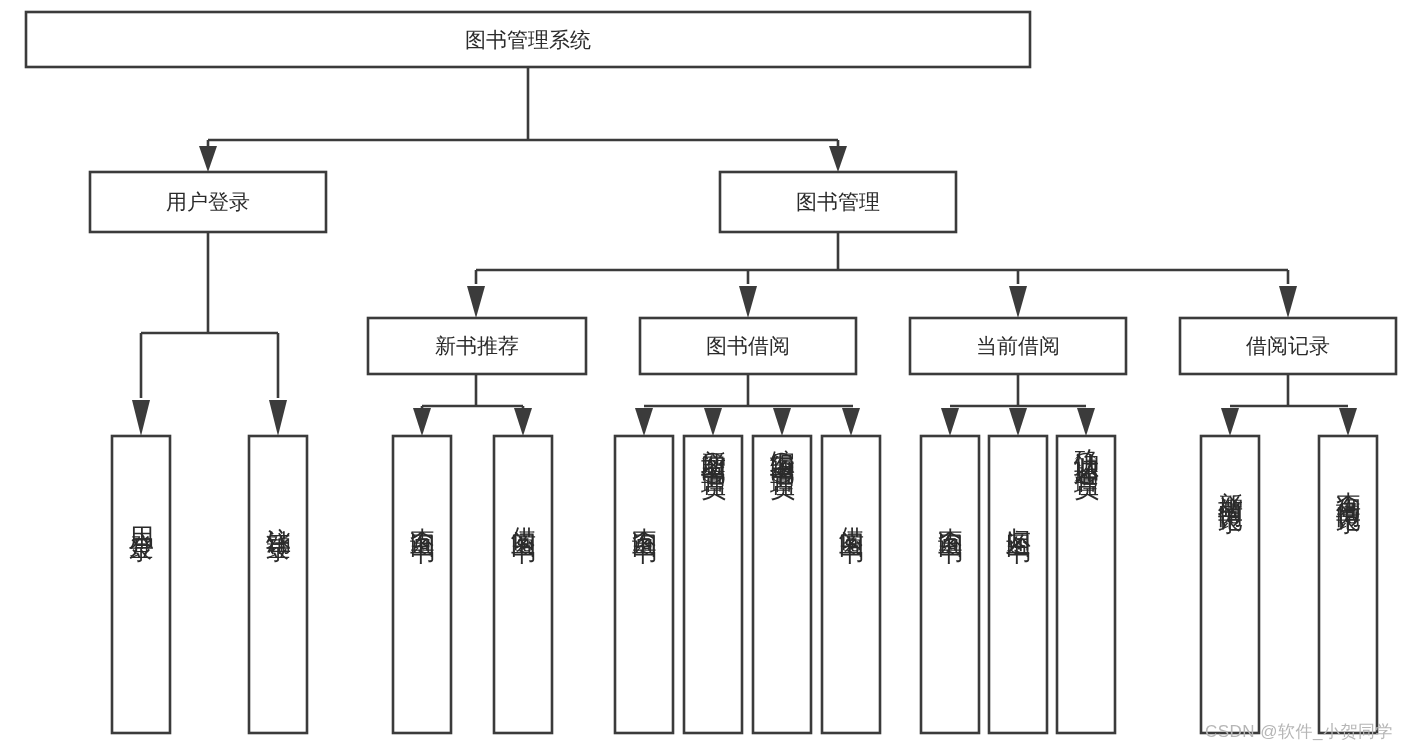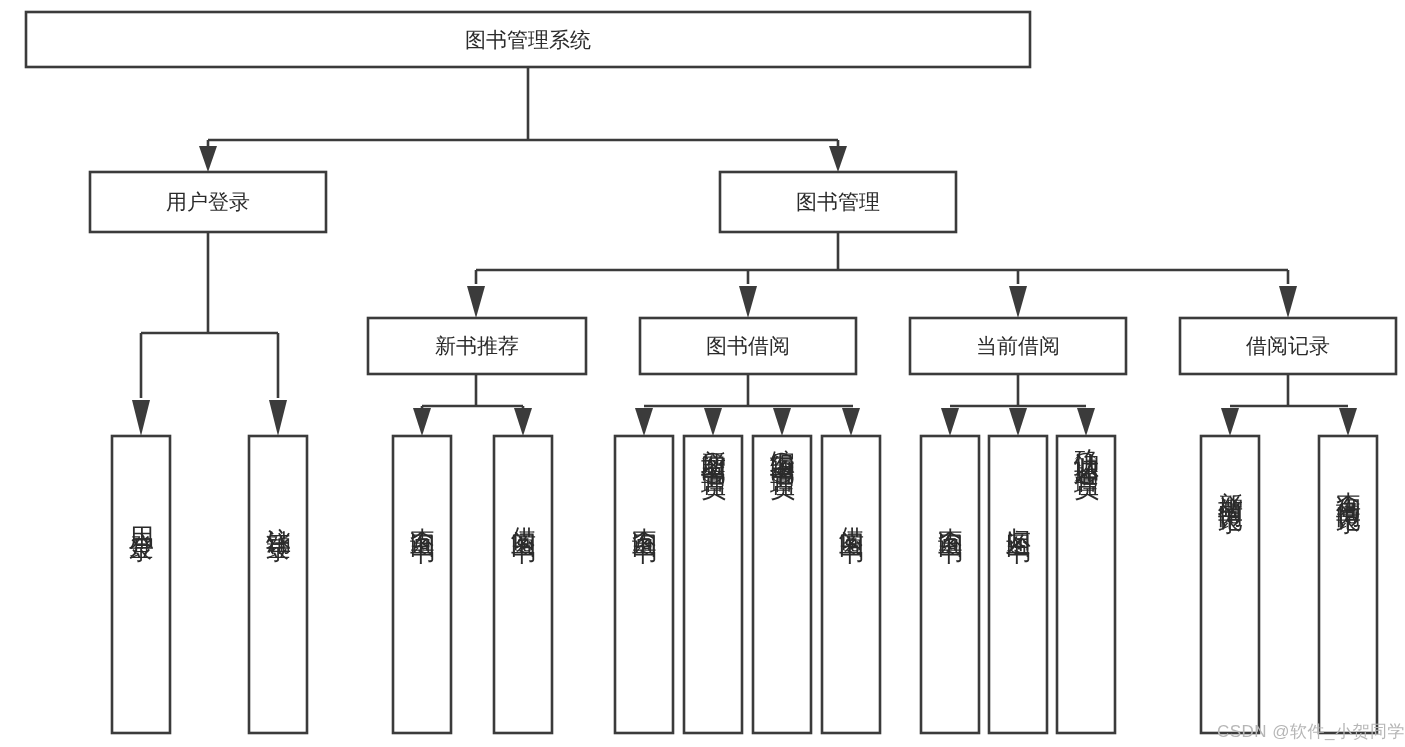--- a/index.html
+++ b/index.html
@@ -51,21 +51,21 @@
     stroke-width: 2.6;
     fill: none;
     stroke-linecap: butt;
   }
   .arrow-head {
     fill: #3b3b3b;
     stroke: none;
   }
   .watermark {
     position: absolute;
-    right: 8px;
+    right: 20px;
     bottom: 4px;
     font-family: "Liberation Sans", "DejaVu Sans", sans-serif;
     font-size: 17px;
     color: #b6b6b6;
     letter-spacing: 0.5px;
     white-space: nowrap;
     pointer-events: none;
   }
 </style>
 </head>

